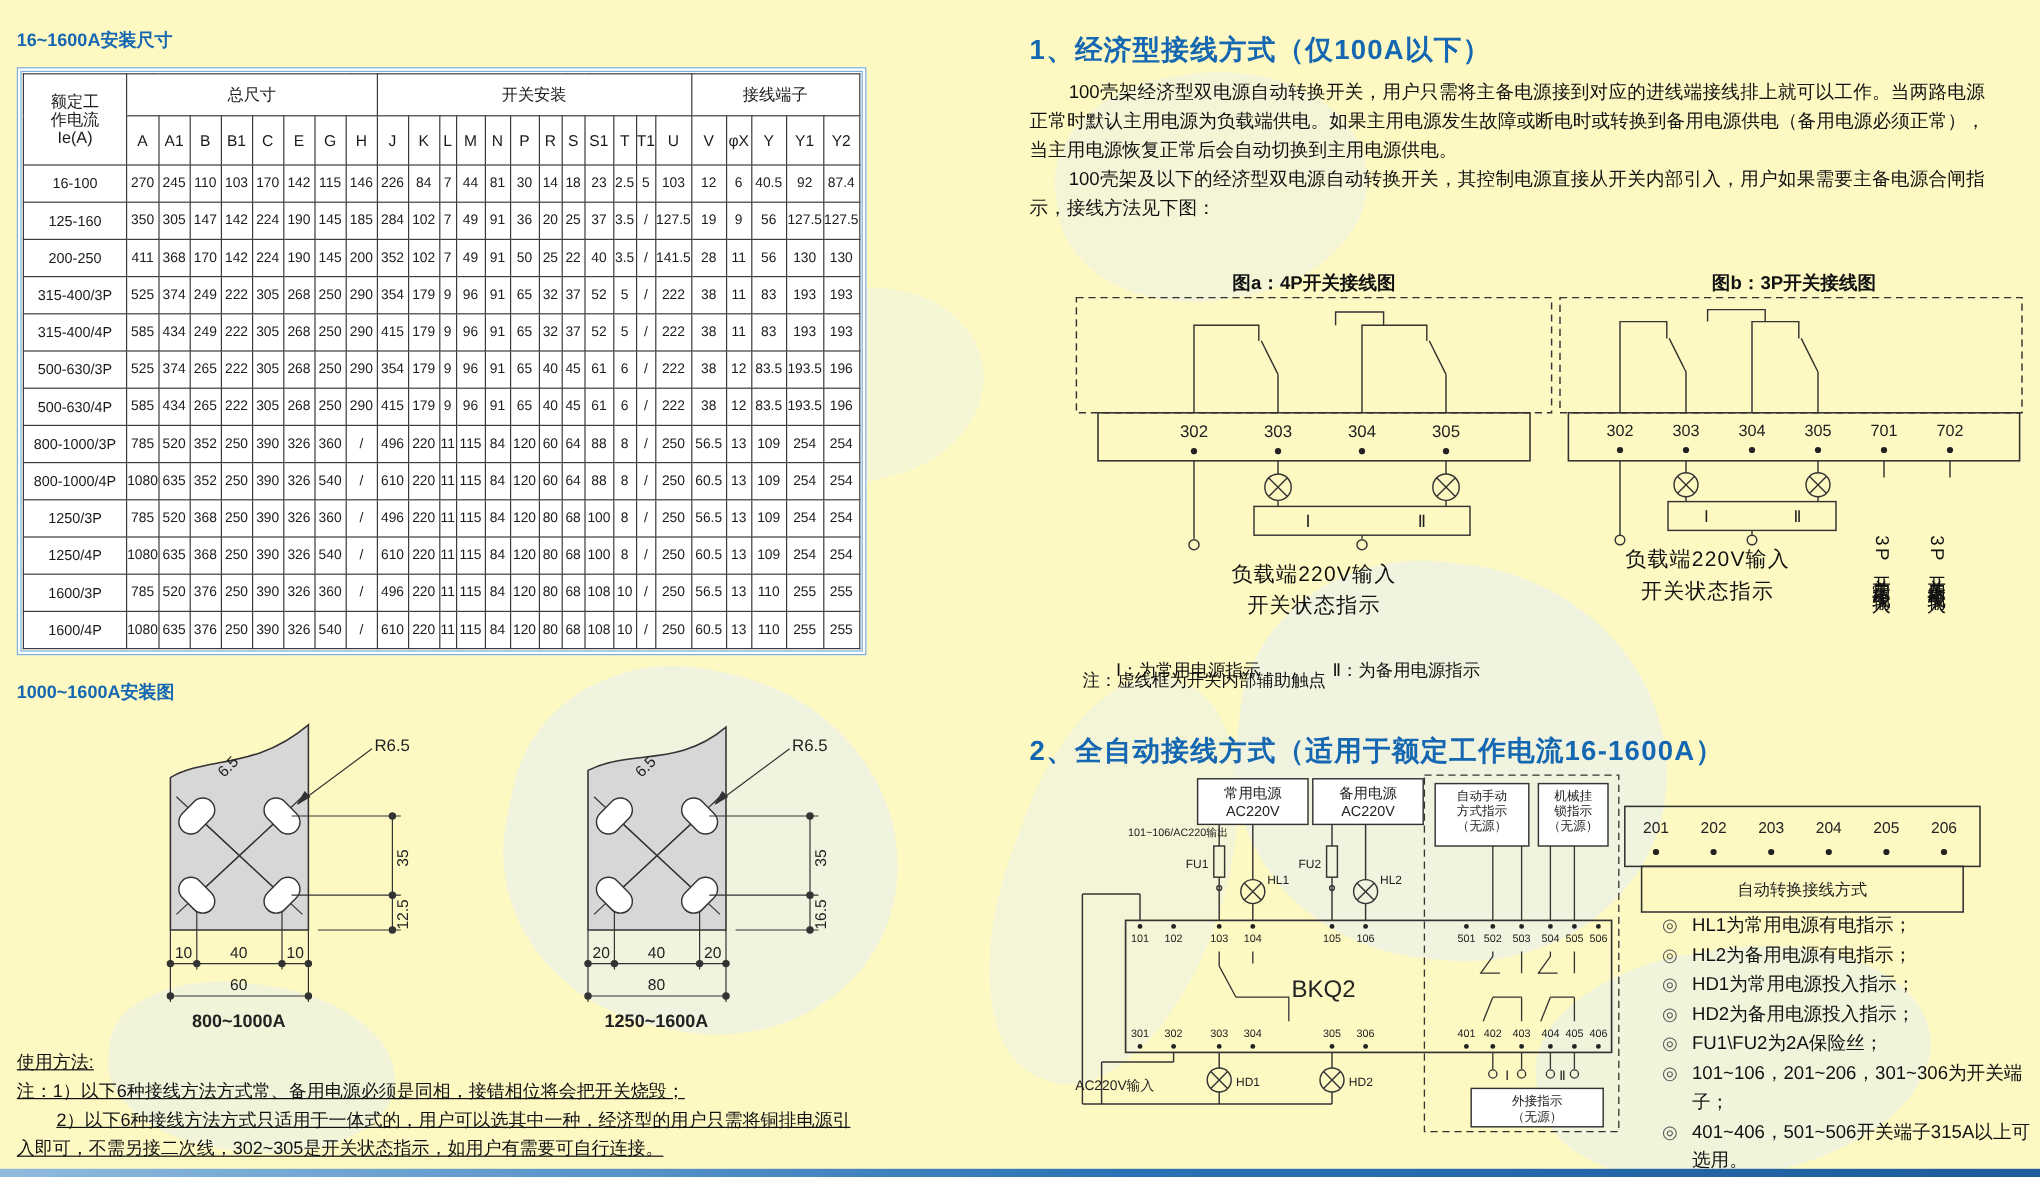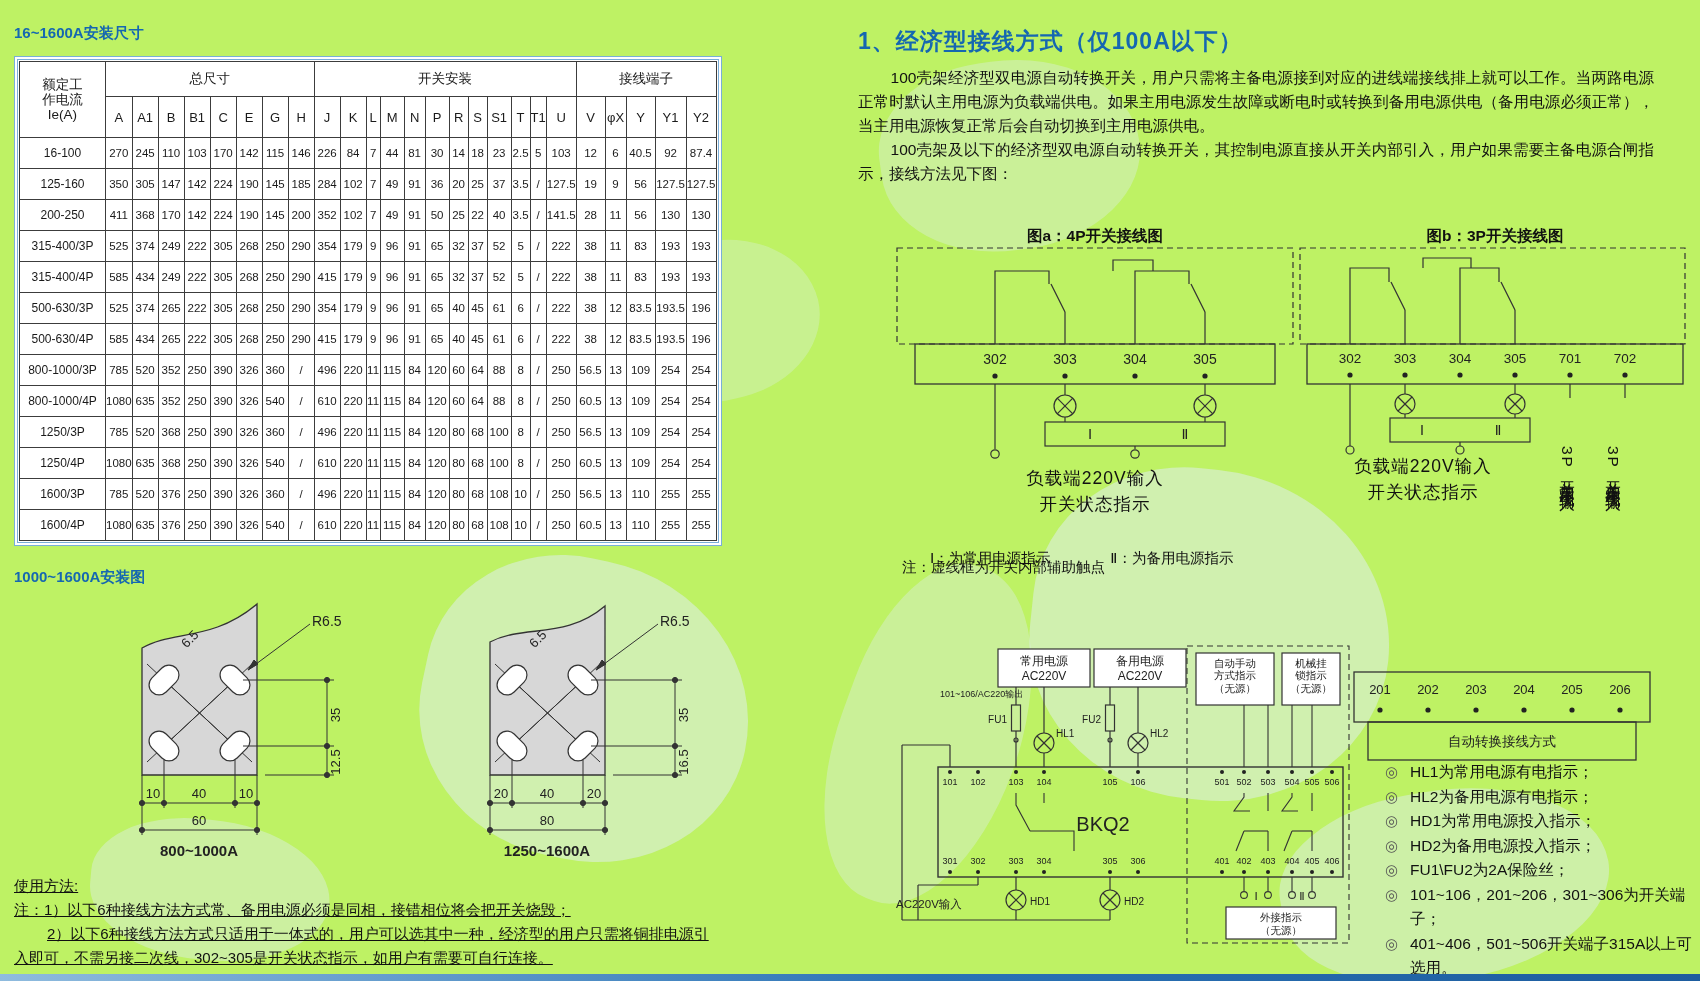--- a/index.html
+++ b/index.html
@@ -1,16 +1,16 @@
 <!DOCTYPE html>
 <html><head>
 <meta charset="utf-8">
 <style>
   html,body{margin:0;padding:0;background:#999;}
-  #page{position:relative;width:1700px;height:981px;background:#bef264;overflow:hidden;
+  #page{position:relative;width:1700px;height:981px;background:#fef9c3;overflow:hidden;
         font-family:"Liberation Sans","DejaVu Sans",sans-serif;color:#1a1a1a;margin:0 auto;}
   .wm{position:absolute;background:#e1eef9;border-radius:45% 55% 50% 50%;}
   .abs{position:absolute;}
   .blue-title{color:#1567b1;font-weight:bold;}
   .h-small{font-size:15px;}
   .h-big{font-size:23px;letter-spacing:1px;}
   
   .tbl-frame{position:absolute;left:14px;top:56px;border:1px solid #79aed9;padding:2px;background:#fff;}
   .tbl-frame-inner{border:1px solid #79aed9;padding:1px;background:#fff;}
   table.dim{border-collapse:collapse;table-layout:fixed;}
@@ -715,20 +715,21 @@
         <circle cx="55" cy="204" r="4"></circle>
       <line x1="165" y1="196" x2="165" y2="200"></line>
         <circle cx="165" cy="204" r="4"></circle>
     </g>
   </svg>
   <div class="abs fig-cap" style="left:1298px;top:454px;width:250px;">负载端220V输入</div>
   <div class="abs fig-cap" style="left:1298px;top:480px;width:250px;">开关状态指示</div>
   <div class="vlabel" style="left:1556px;top:446px;height:240px;">3P开关常用零线输入</div>
   <div class="vlabel" style="left:1602px;top:446px;height:240px;">3P开关备用零线输入</div>
 
+  <div class="abs blue-title h-big" style="left:858px;top:610px;">2、全自动接线方式（适用于额定工作电流16-1600A）</div>
 
   <svg class="abs" style="left:878px;top:645px;" width="480" height="302" viewBox="0 0 480 302">
     <rect x="309" y="1" width="162" height="297" fill="none" stroke="#333" stroke-width="1.1" stroke-dasharray="6 4"></rect>
 
     <rect x="120" y="4" width="92" height="38" fill="#fff" stroke="#333" stroke-width="1.2"></rect>
     <text x="166" y="20" font-size="12" text-anchor="middle">常用电源</text>
     <text x="166" y="35" font-size="12" text-anchor="middle">AC220V</text>
     <rect x="216" y="4" width="92" height="38" fill="#fff" stroke="#333" stroke-width="1.2"></rect>
     <text x="262" y="20" font-size="12" text-anchor="middle">备用电源</text>
     <text x="262" y="35" font-size="12" text-anchor="middle">AC220V</text>

